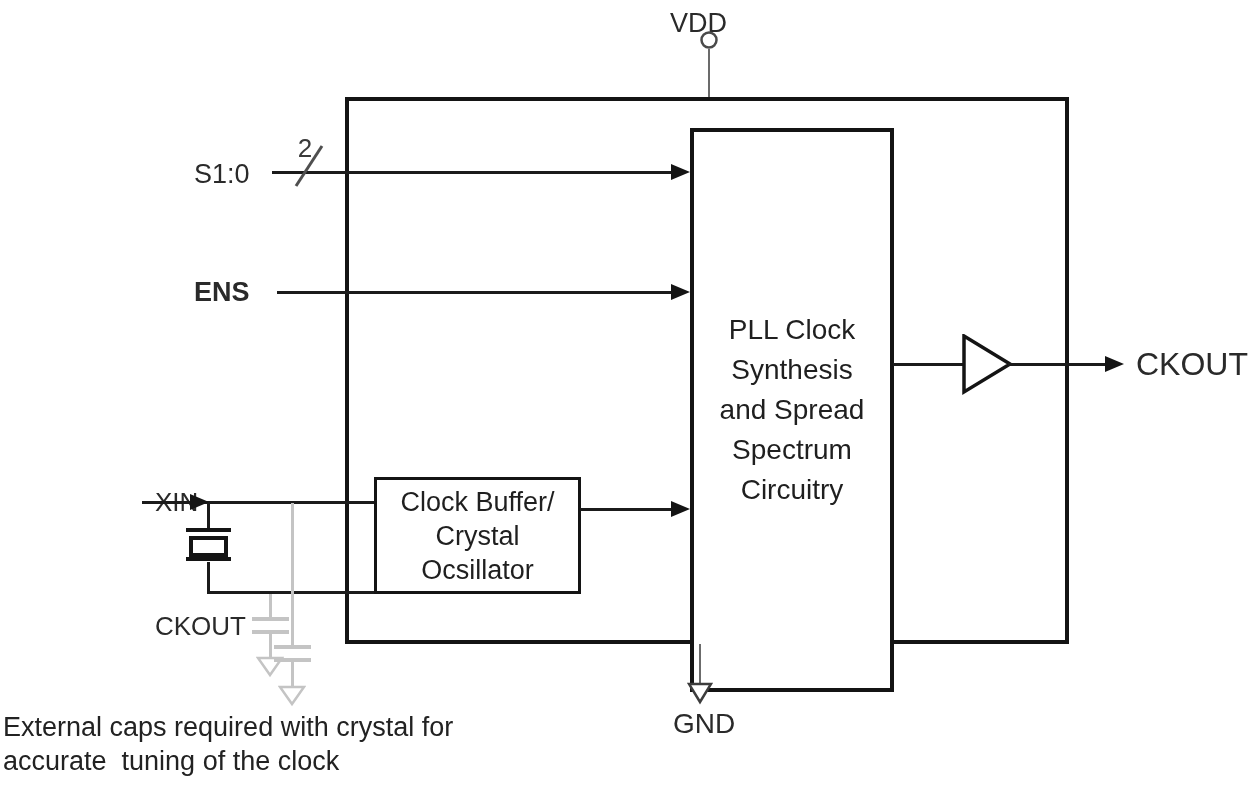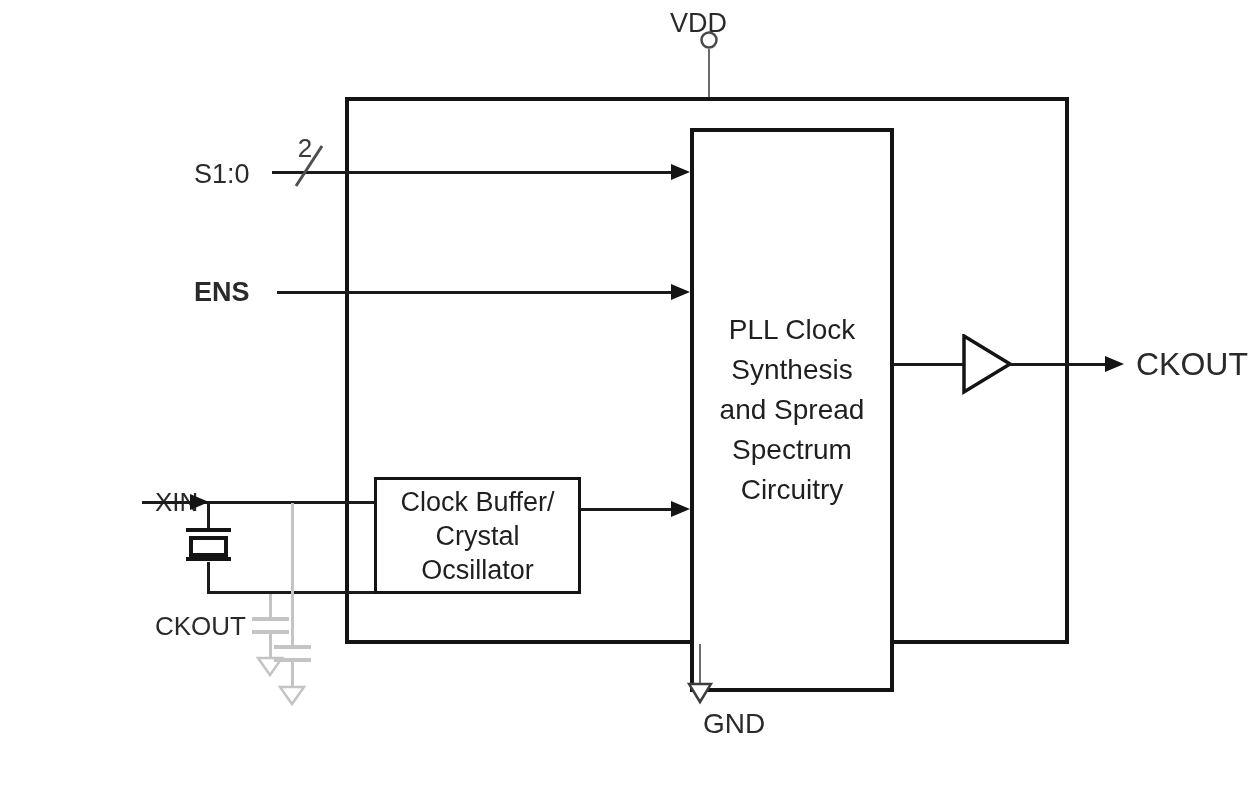--- a/index.html
+++ b/index.html
@@ -127,16 +127,18 @@
     <polygon points="2,2 2,58 48,30" fill="#ffffff" stroke="#141414" stroke-width="3.5"></polygon>
   </svg>
   <div class="hline" style="left:1008px; top:363px; width:100px;"></div>
   <div class="arrow-right" style="left:1105px; top:356px;"></div>
   <div class="pin-label" style="left:1136px; top:349px; font-size:32px;">CKOUT</div>
 
   <div class="abs stem" style="left:699px; top:644px; width:2px; height:39px;"></div>
   <svg class="abs" style="left:687px; top:682px;" width="26" height="23">
     <polygon points="2,2 24,2 13,20" fill="#ffffff" stroke="#3d3d3d" stroke-width="2.5"></polygon>
   </svg>
-  <div class="pin-label" style="left:699px; top:709px; width:70px; text-align:center; font-size:28px;">GND</div>
+  <div class="pin-label" style="left:669px; top:709px; width:70px; text-align:center; font-size:28px;">GND</div>
 
+  <div id="note">External caps required with crystal for
+accurate  tuning of the clock</div>
 
 </div>
 
 </body></html>

